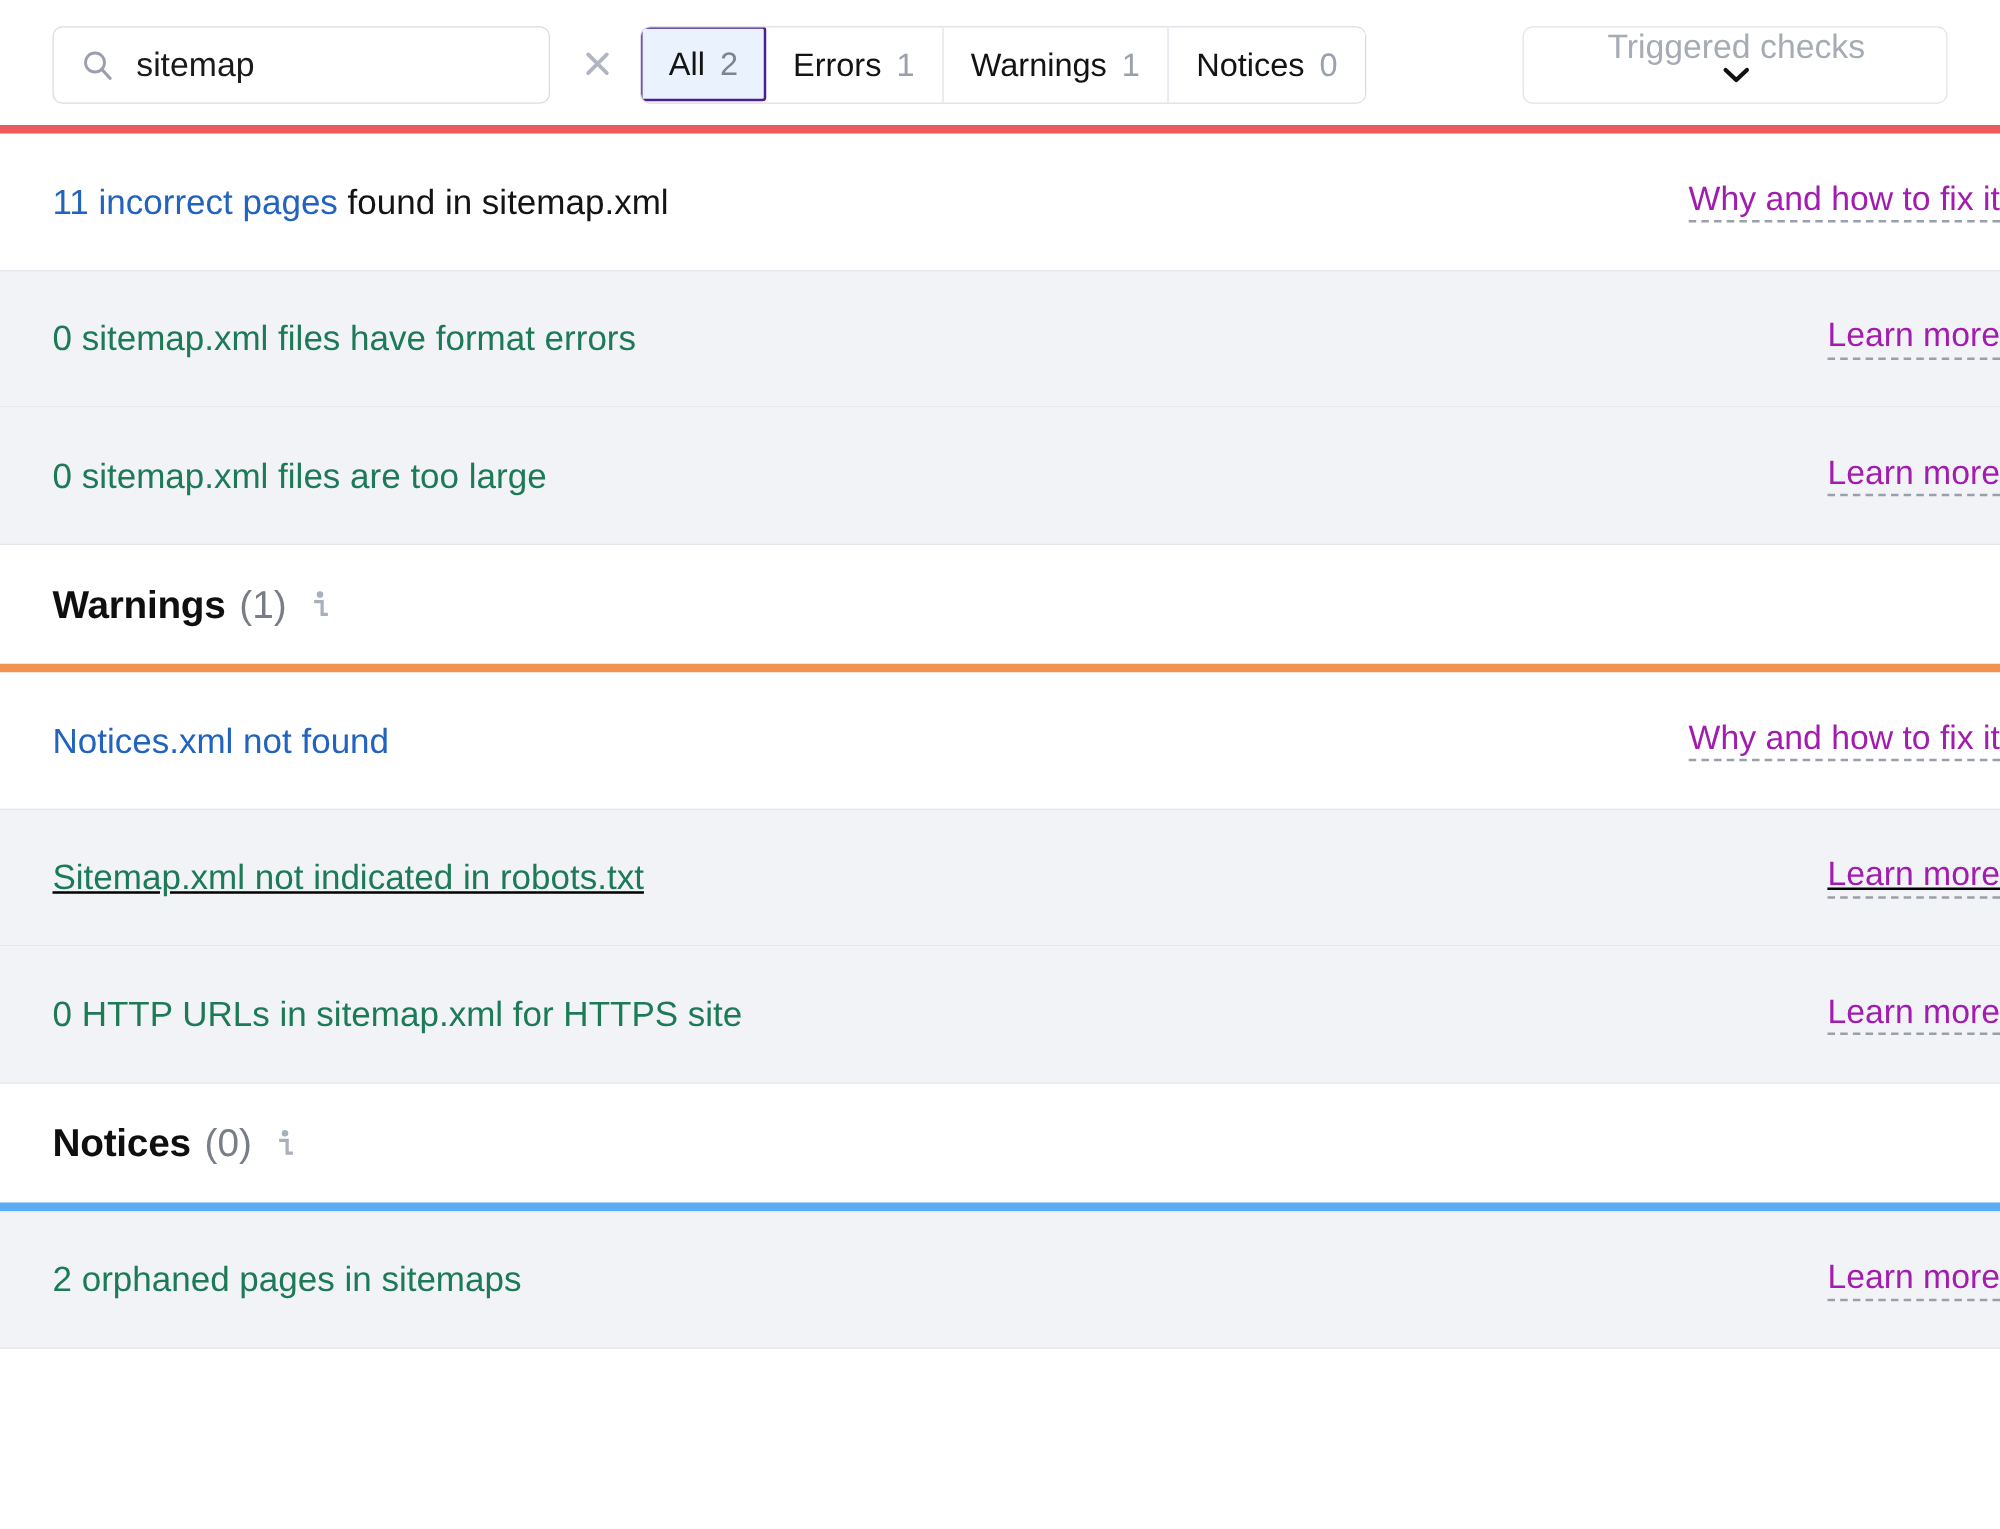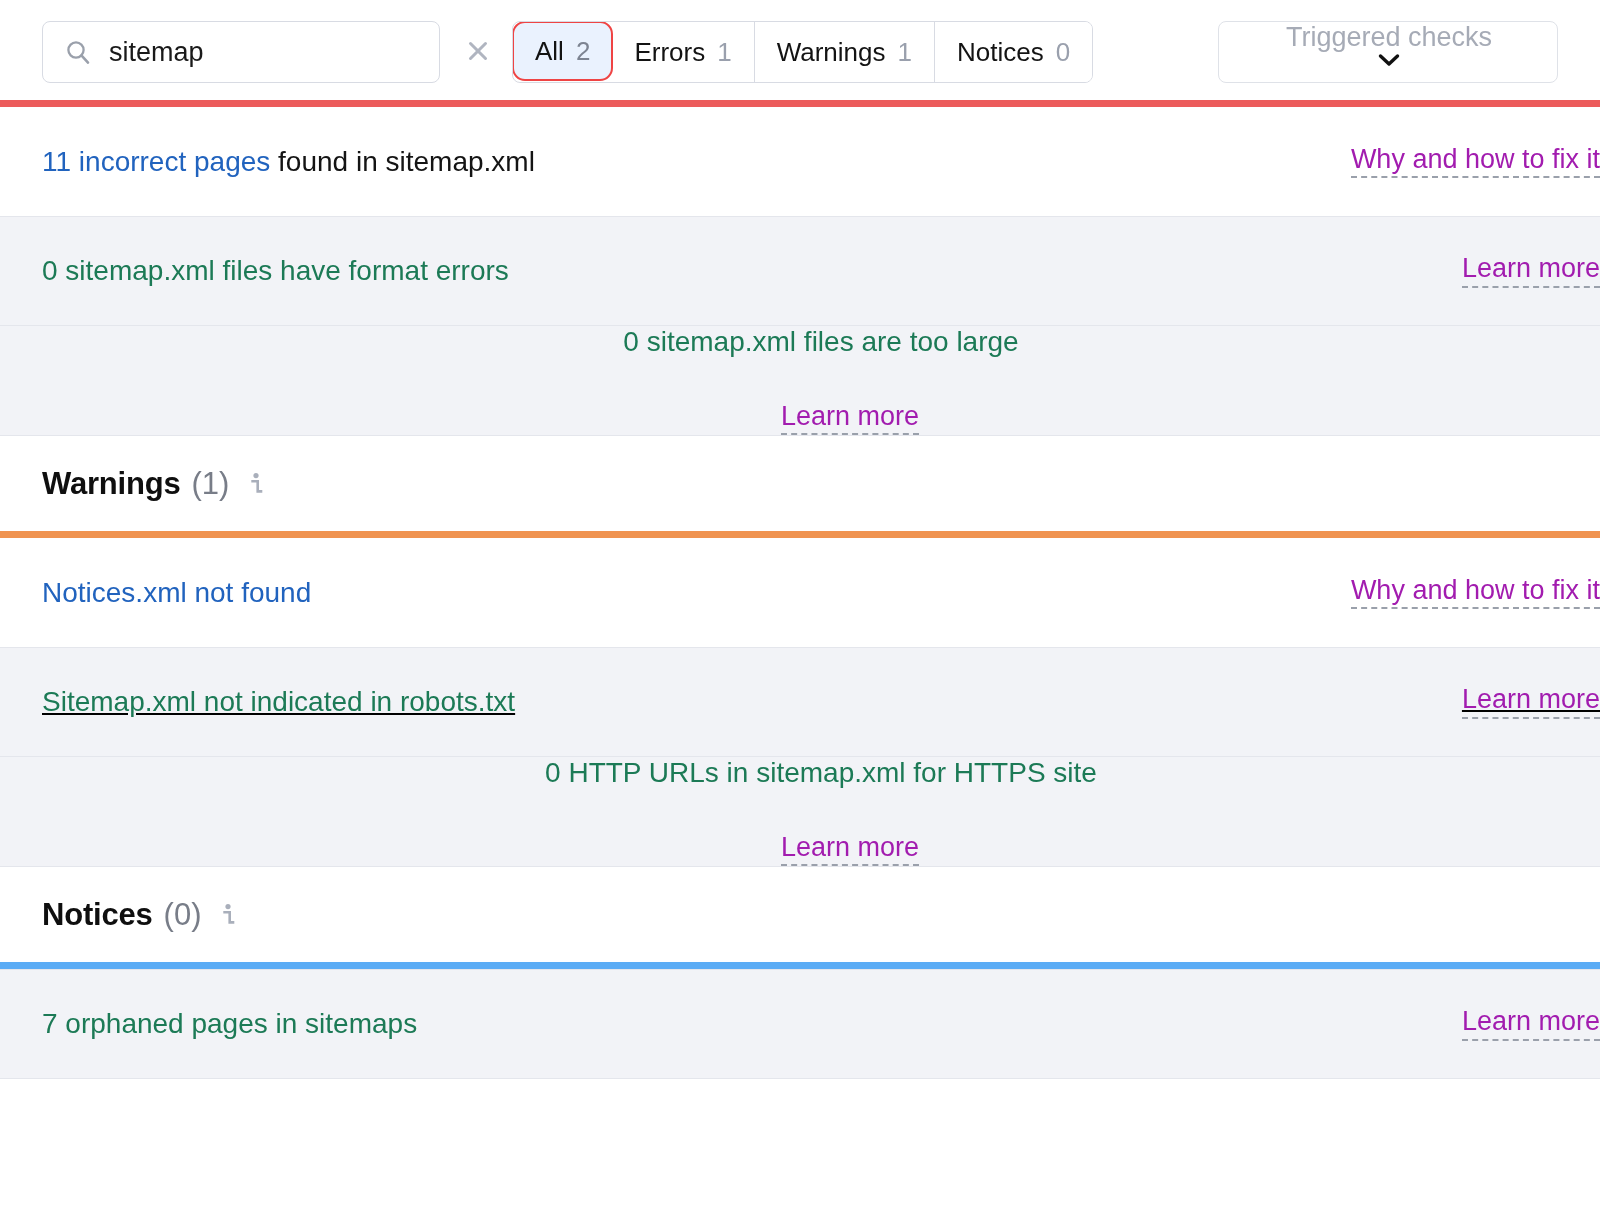--- a/index.html
+++ b/index.html
@@ -88,22 +88,22 @@
     background: #fff;
     cursor: pointer;
     font-size: 26px;
     color: #131313;
     white-space: nowrap;
   }
   .seg:last-child { border-right: none; }
   .seg .cnt { color: #9aa0ad; font-size: 26px; }
   .seg.active {
     background: #eaf2fe;
-    border: 2px solid #ef4444;
-    border-radius: 13px;
+    border: 2px solid #4c1d95;
+    border-radius: 3px;
     margin: -1px;
     z-index: 2;
     padding: 0 21px;
   }
   .seg.active .cnt { color: #7d8492; }
 
   .dropdown {
     margin-left: auto;
     width: 340px;
     height: 62px;
@@ -158,21 +158,21 @@
   .row {
     width: 100%;
     display: flex;
     align-items: center;
     padding-left: 42px;
     white-space: nowrap;
     justify-content: space-between;
   }
   .row.white { background: #ffffff; }
   .row.gray  { background: #f2f3f7; border-top: 1px solid #e4e6ec; border-bottom: 1px solid #e4e6ec; }
-  .row.gray + .row.gray { border-top: none; flex-direction: column; }
+  .row.gray + .row.gray { border-top: none; }
 
   .msg { font-size: 28px; color: #141414; }
   .msg .lnk   { color: #2163be; cursor: pointer; }
   .msg .plain { color: #141414; }
   .msg.green  { color: #1c7a56; }
 
   .helper {
     font-size: 27px;
     color: #a21caf;
     border-bottom: 2px dashed #9aa0ab;
@@ -281,18 +281,18 @@
       <div class="section-title" style="height: 95px;">
         <span class="name">Notices</span>
         <span class="count">(0)</span>
         <span class="info-icon"><svg viewBox="0 0 20 24" width="20" height="24" aria-hidden="true">
             <circle cx="10" cy="3.6" r="2.6" fill="#a9afbb"></circle>
             <path d="M6.6 9.2 h5.1 v10.2 h3.3" fill="none" stroke="#a9afbb" stroke-width="2.6" stroke-linecap="square"></path>
           </svg></span>
       </div>
       <div class="rule notices"></div>
       <div class="row gray" style="height: 110px;">
-        <div class="msg green"><span class="plain" style="color: inherit;">7 orphaned pages in sitemaps</span></div>
+        <div class="msg green"><span class="plain" style="color: inherit;">2 orphaned pages in sitemaps</span></div>
         <span class="helper" style="margin-left: 58px;">Learn more</span>
       </div>
     </div>
 
 </div>
 
 </body></html>

